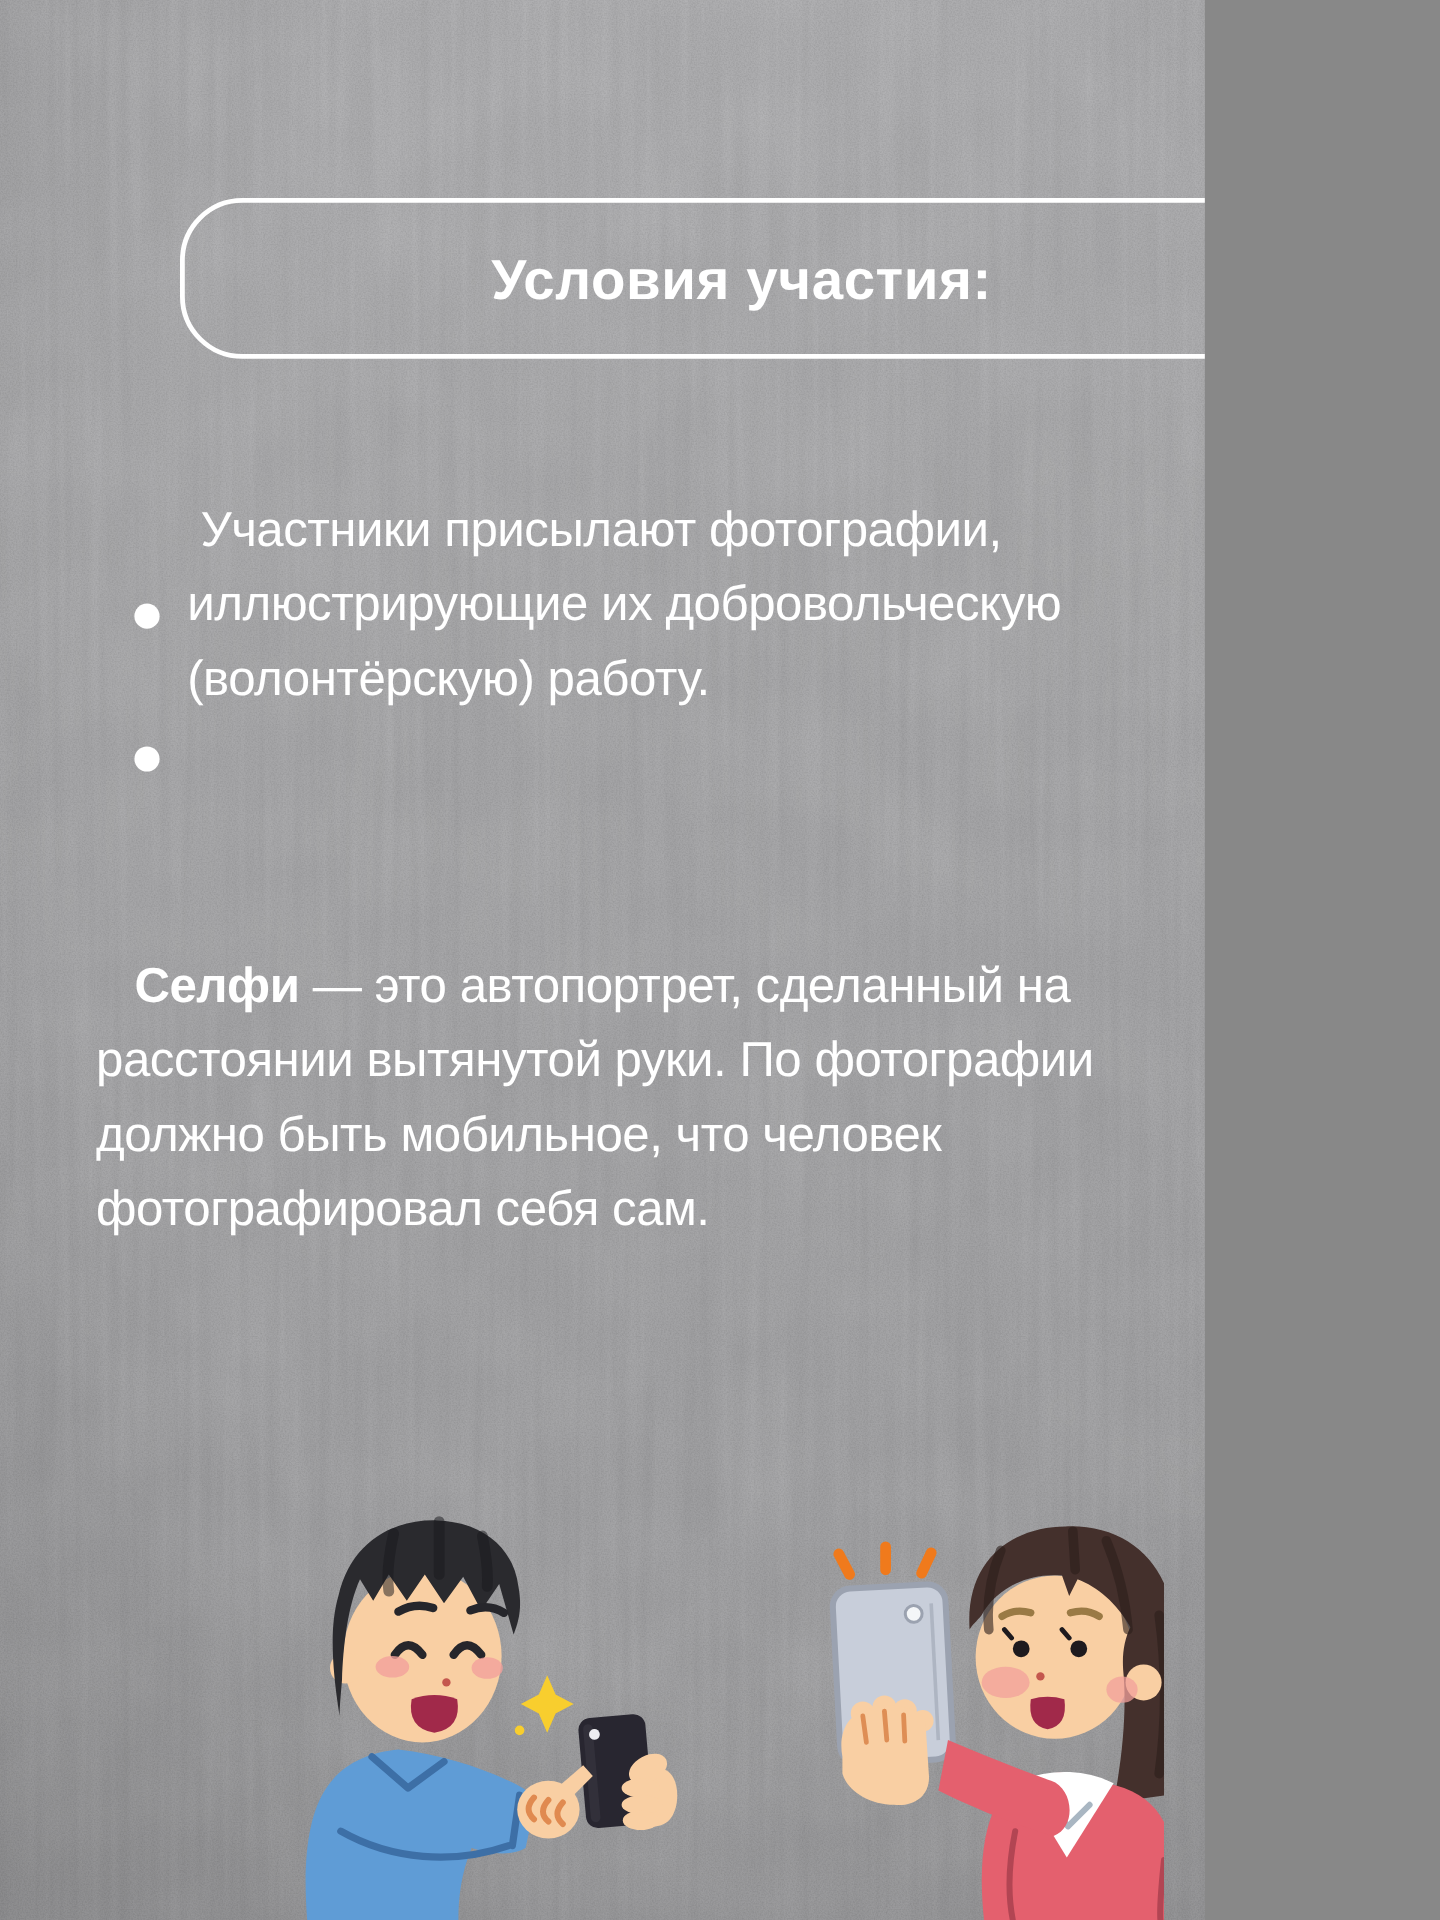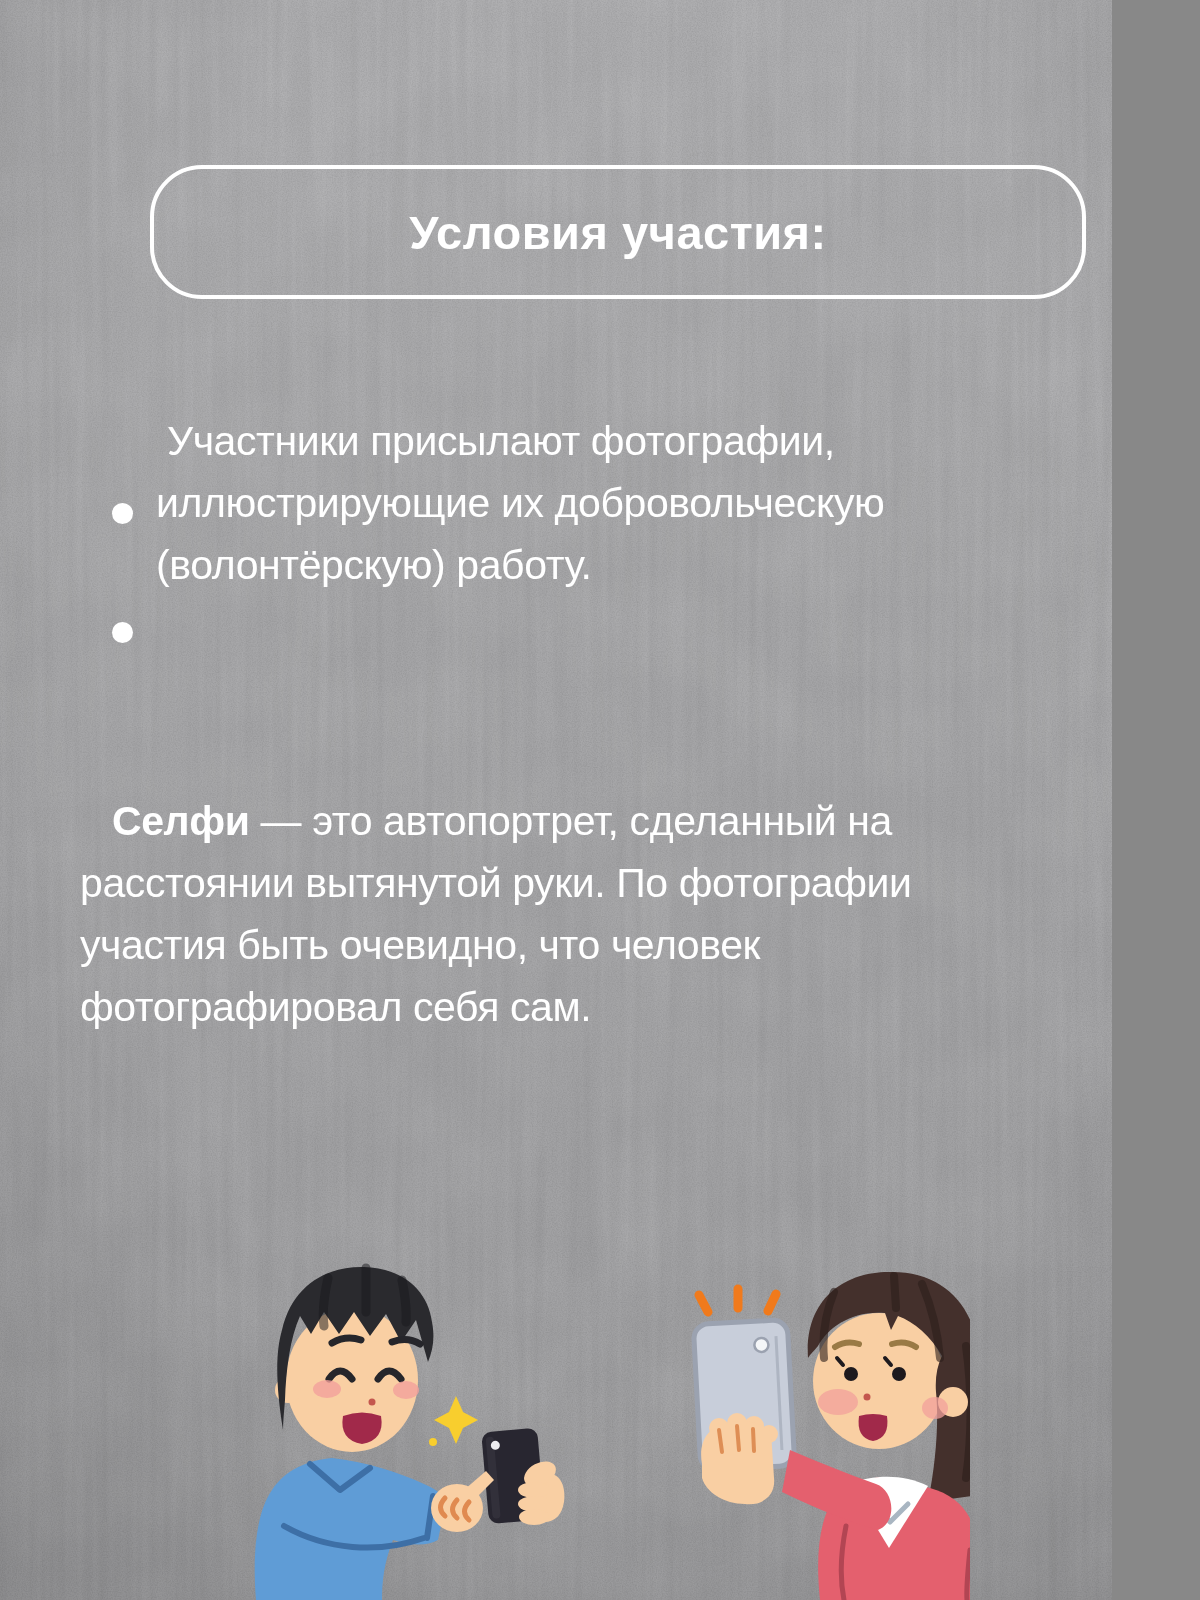--- a/index.html
+++ b/index.html
@@ -1,17 +1,17 @@
 <!DOCTYPE html>
 <html lang="ru"><head>
 <meta charset="utf-8">
 <style>
   html,body{margin:0;padding:0;background:#888;}
   .canvas{
-    position:relative;width:1112px;height:1600px;overflow:hidden;
+    position:relative;width:1004px;height:1600px;overflow:hidden;
     background:linear-gradient(180deg,#AFAFB1 0%,#A7A7A9 40%,#9E9EA0 100%);
     font-family:"Liberation Sans",sans-serif;color:#fff;
   }
   .texture{position:absolute;left:0;top:0;width:1200px;height:1600px;display:block;pointer-events:none;}
   .title-box{
     position:absolute;left:150px;top:165px;width:936px;height:134px;box-sizing:border-box;
     border:4px solid #fff;border-radius:52px;
     display:flex;align-items:center;justify-content:center;
   }
   .title-box h1{margin:0;font-size:47px;font-weight:700;letter-spacing:.5px;}
@@ -69,21 +69,21 @@
       </span>
     </div>
     <div class="bullet-item">
       <span class="dot"></span>
     </div>
   </div>
 
   <div class="definition">
     <span class="line"><b>Селфи</b><span> — это автопортрет, сделанный на</span></span>
     <span class="line">расстоянии вытянутой руки. По фотографии</span>
-    <span class="line">участия быть очевидно, что человек</span>
+    <span class="line">должно быть мобильное, что человек</span>
     <span class="line">фотографировал себя сам.</span>
   </div>
 
   <svg class="illustration" viewBox="0 0 740 350" xmlns="http://www.w3.org/2000/svg">
 
     <g>
       <path fill="#5F9CD6" d="M26,350 C22,300 27,262 42,240 C55,220 78,210 102,208 C136,212 168,222 194,234 C208,240 214,246 216,252 L208,290 C196,297 178,295 163,290 C154,312 152,332 152,350 Z"></path>
       <path stroke="#3D6FA6" d="M80,214 L110,240 L140,218" fill="none" stroke-width="6" stroke-linecap="round" stroke-linejoin="round"></path>
       <path stroke="#3D6FA6" d="M54,276 C96,300 148,304 194,288 M203,246 L197,288" fill="none" stroke-width="6" stroke-linecap="round"></path>
       <ellipse fill="#F9CFA3" cx="122" cy="130" rx="66" ry="72"></ellipse>

